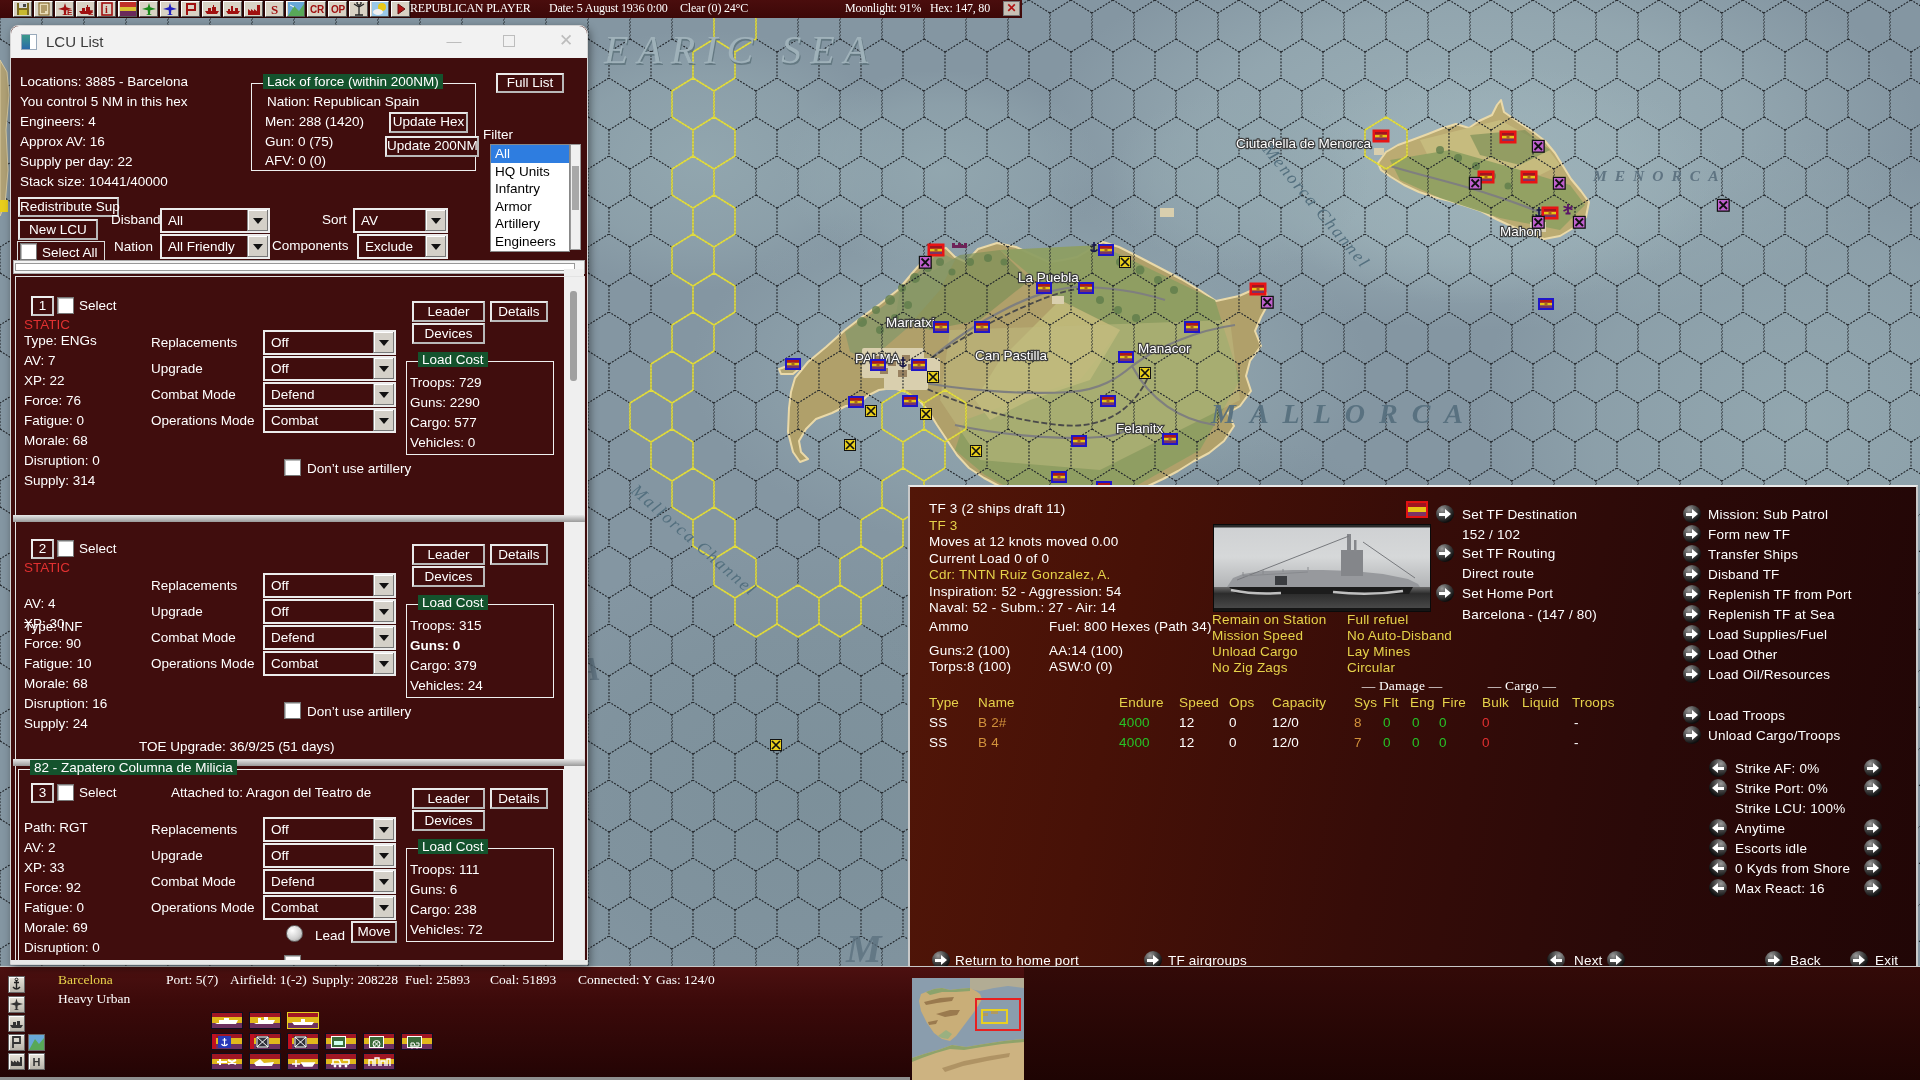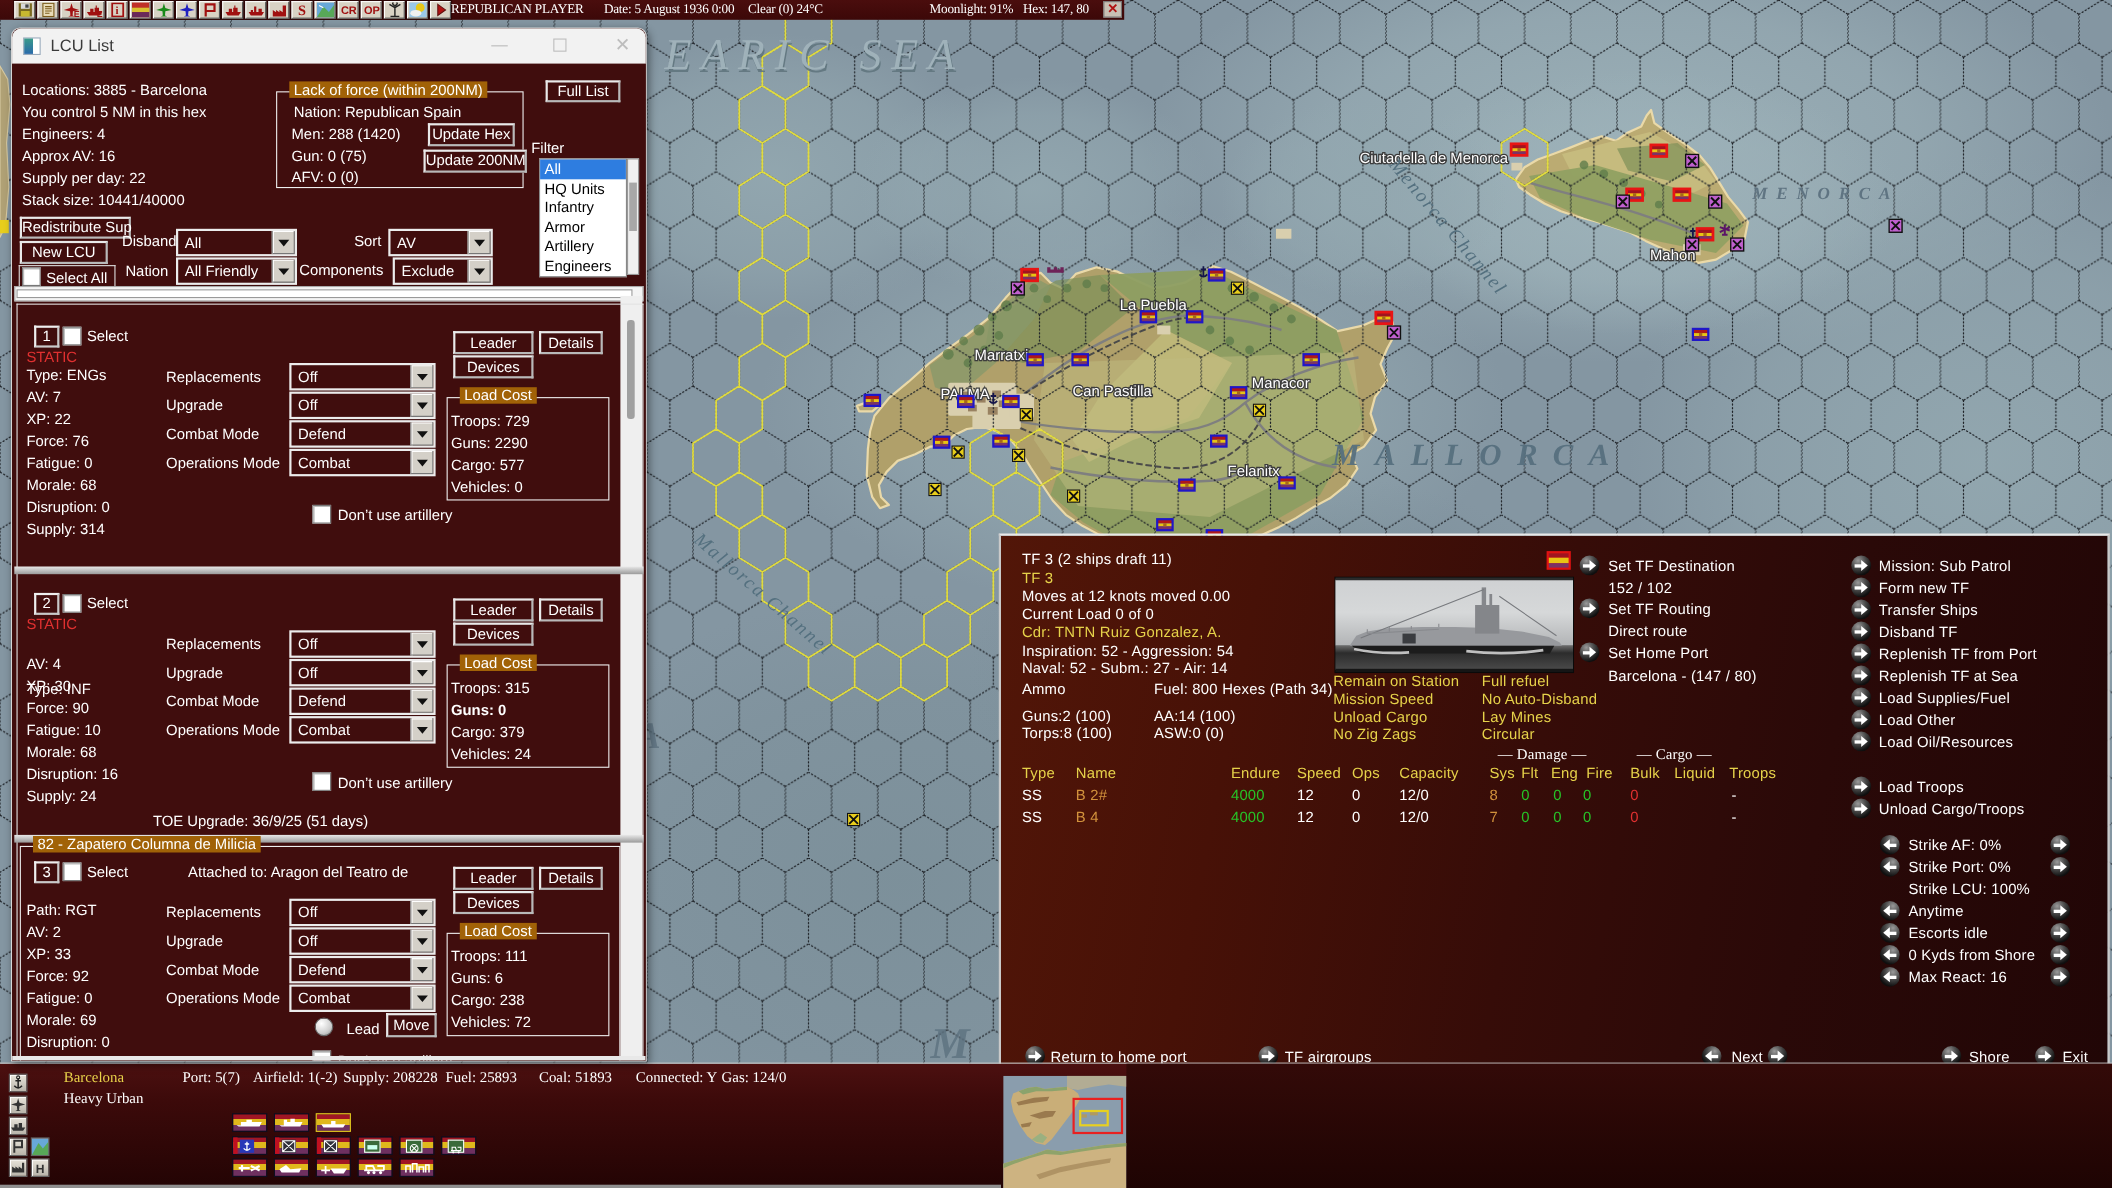--- a/index.html
+++ b/index.html
@@ -7,21 +7,21 @@
 #topbar{position:absolute;left:0;top:0;width:1022px;height:18px;background:linear-gradient(#4a0d0d,#3c0808);color:#fff;font-family:"Liberation Serif",serif;font-size:12px;letter-spacing:-0.2px}
 #topbar .ic{position:absolute;top:1px;width:19px;height:16px;background:#d8d2c4;border:1px solid #fff;border-right-color:#555;border-bottom-color:#555;box-shadow:0 0 0 1px #2a0505;text-align:center;font-family:"Liberation Sans",sans-serif;font-size:10px;font-weight:bold;line-height:14px;overflow:hidden}
 #topbar .tx{position:absolute;top:1px;white-space:nowrap}
 
 #lcu{position:absolute;left:10px;top:25px;width:578px;height:940px;background:#400d0d;border:1px solid #d5d5d5;box-shadow:2px 3px 8px rgba(0,0,0,.45);border-radius:8px 8px 0 0}
 #lcutitle{position:absolute;left:0;top:0;width:100%;height:32px;background:#f2f2f2;border-radius:8px 8px 0 0;color:#3a3a3a;font-size:15px;line-height:32px}
 #lcubody{position:absolute;left:0;top:32px;width:576px;height:906px;background:#400d0d;overflow:hidden;color:#fff;font-size:13.5px}
 .wbtn{position:absolute;top:0;height:32px;width:46px;color:#bdbdbd;text-align:center;line-height:30px;font-size:15px}
 .b3{background:#400d0d;border:2px solid #e9e9e9;border-right-color:#b9b9b9;border-bottom-color:#b9b9b9;color:#fff;text-align:center;position:absolute;font-size:13.5px;white-space:nowrap}
 .fs{position:absolute;border:1.6px solid #efefef}
-.fs>.lg{position:absolute;top:-10px;left:11px;background:#a16207;padding:0 4px;white-space:nowrap}
+.fs>.lg{position:absolute;top:-10px;left:11px;background:#14532d;padding:0 4px;white-space:nowrap}
 .cb{position:absolute;width:17px;height:17px;background:#fff;border:1px solid #777;box-shadow:inset 1px 1px 0 #bbb}
 .dd{position:absolute;width:133px;height:25px;border:2px solid #ececec;background:#400d0d;color:#fff;line-height:21px;padding-left:6px}
 .dd>.ab{position:absolute;right:0px;top:0px;width:21px;height:21px;background:#d4d0c8;border-left:1px solid #888;box-shadow:inset -1px -1px 0 #777,inset 1px 1px 0 #fff}
 .dd>.ab:after{content:"";position:absolute;left:5px;top:8px;border-left:5.5px solid transparent;border-right:5.5px solid transparent;border-top:6px solid #111}
 .t{position:absolute;white-space:nowrap}
 
 #tf{position:absolute;left:908px;top:485px;width:1010px;height:490px;background:linear-gradient(101deg,#521608 0%,#471107 22%,#360c08 48%,#2a0908 72%,#210606 100%);border:2px solid #c9c9c9;border-top-color:#e8e8e8;color:#fff;font-size:13.5px;letter-spacing:0.2px}
 #tf .y{color:#e6d24a}
 #tf .g{color:#27c327}
 #tf .o{color:#d2923c}
@@ -476,21 +476,21 @@
     <div class="t r" style="left:572px;top:248px">0</div>
     <div class="t " style="left:664px;top:248px">-</div>
     <div class="ar" style="left:22px;top:464px"></div>
     <div class="t " style="left:45px;top:466px">Return to home port</div>
     <div class="ar" style="left:234px;top:464px"></div>
     <div class="t " style="left:258px;top:466px">TF airgroups</div>
     <div class="ar arl" style="left:637px;top:464px"></div>
     <div class="t " style="left:664px;top:466px">Next</div>
     <div class="ar" style="left:697px;top:464px"></div>
     <div class="ar" style="left:855px;top:464px"></div>
-    <div class="t " style="left:880px;top:466px">Shore</div>
+    <div class="t " style="left:880px;top:466px">Back</div>
     <div class="ar" style="left:940px;top:464px"></div>
     <div class="t " style="left:965px;top:466px">Exit</div>
   </div>
 <div id="bbar">
     <div class="dark"></div>
     <div class="gray"></div>
     <div class="t" style="left:58px;top:5px;color:#e8d24a">Barcelona</div>
     <div class="t" style="left:166px;top:5px;color:#fff">Port: 5(7)</div>
     <div class="t" style="left:230px;top:5px;color:#fff">Airfield: 1(-2)</div>
     <div class="t" style="left:312px;top:5px;color:#fff">Supply: 208228</div>

